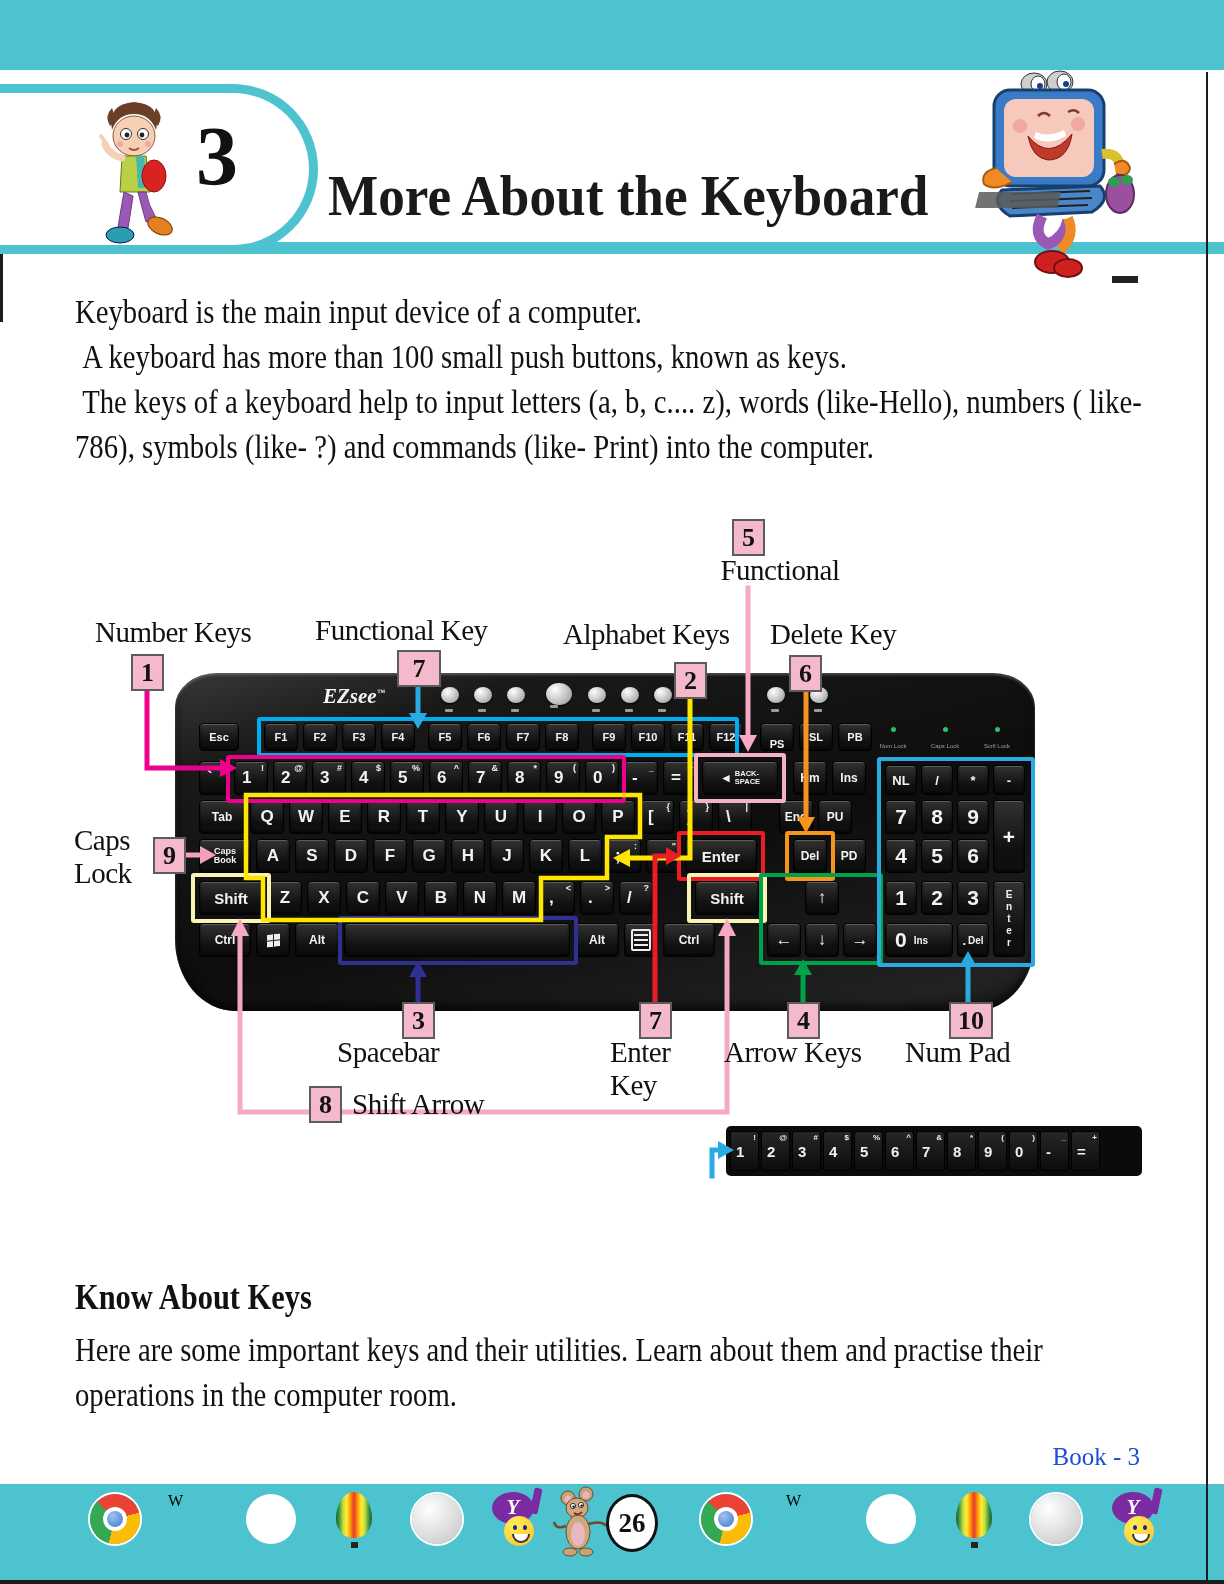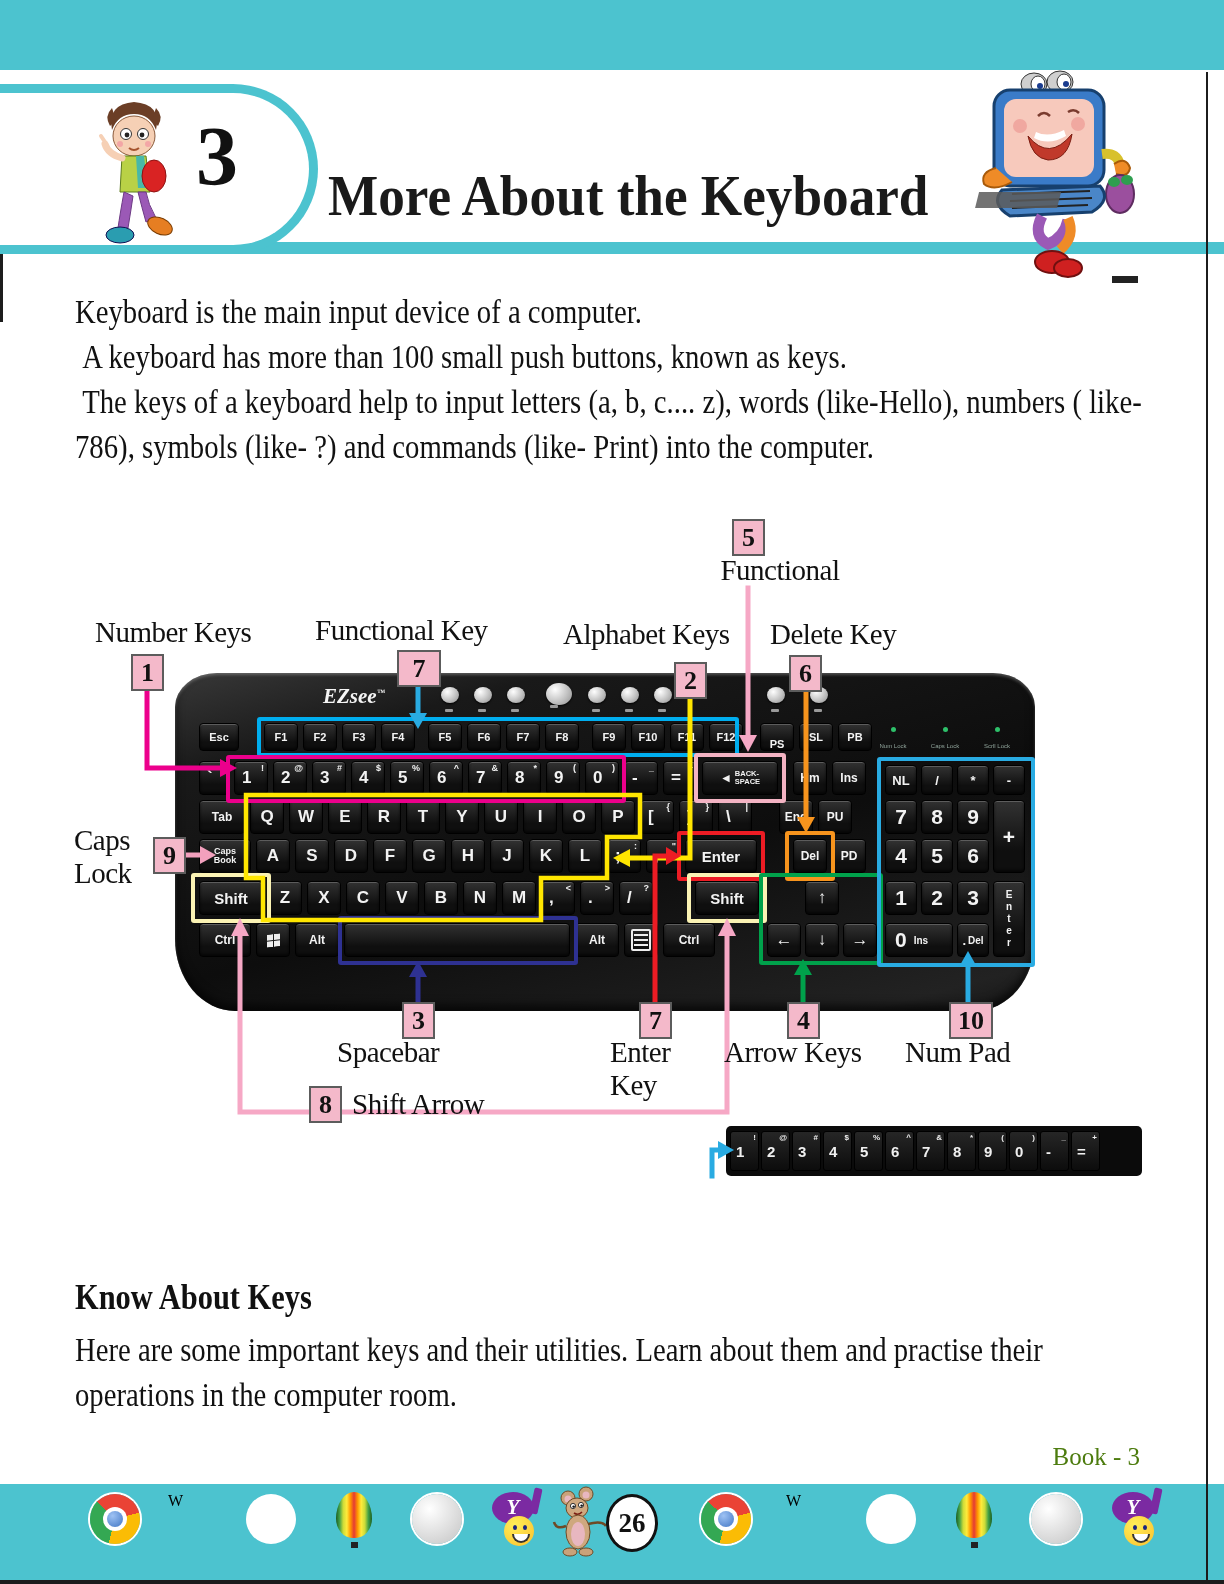--- a/index.html
+++ b/index.html
@@ -25,21 +25,21 @@
   #edge-b{left:0;top:1580px;width:1224px;height:4px;}
   #edge-l{left:0;top:226px;width:3px;height:96px;}
 
   
   .copy{font-size:33px;line-height:45px;color:#111;transform:scaleX(.87);transform-origin:0 0;}
   #intro{left:75px;top:290px;width:1232px;}
   #intro p{margin:0;white-space:pre-wrap;}
   #know{left:75px;top:1278px;width:1232px;}
   #know h3{margin:0 0 10px 0;font-size:35px;line-height:40px;}
   #know p{margin:0;}
-  #book-label{left:940px;top:1443px;width:200px;text-align:right;font-size:25px;color:#4d7c0f;}
+  #book-label{left:940px;top:1443px;width:200px;text-align:right;font-size:25px;color:#1d4ed8;}
 
   
   .dlabel{font-size:29px;color:#111;letter-spacing:-.5px;z-index:8;line-height:33px;}
   .numbox{width:33px;height:37px;background:#f4b9ca;border:2px solid #5c5c5c;box-sizing:border-box;
           text-align:center;font:bold 26px "Liberation Serif",serif;color:#111;line-height:33px;z-index:8;}
   .numbox.wide{width:44px;}
 
   
   #kb{left:175px;top:673px;width:860px;height:338px;z-index:1;
       background:linear-gradient(165deg,#383838 0%,#191919 18%,#0d0d0d 55%,#222 92%,#161616 100%);

